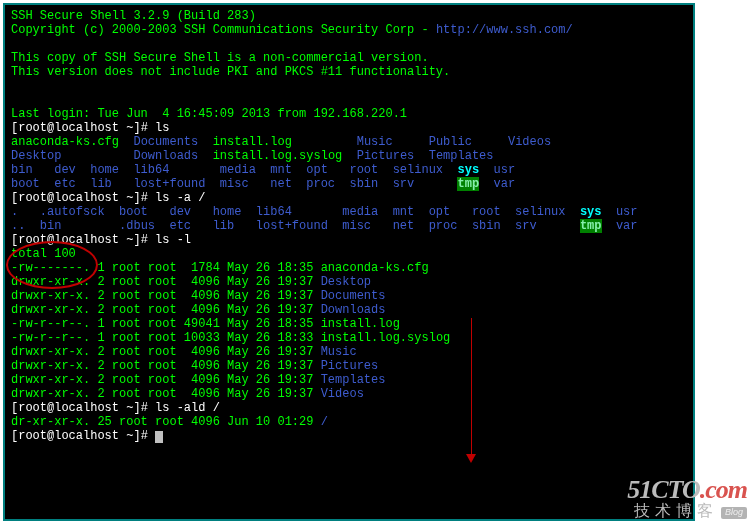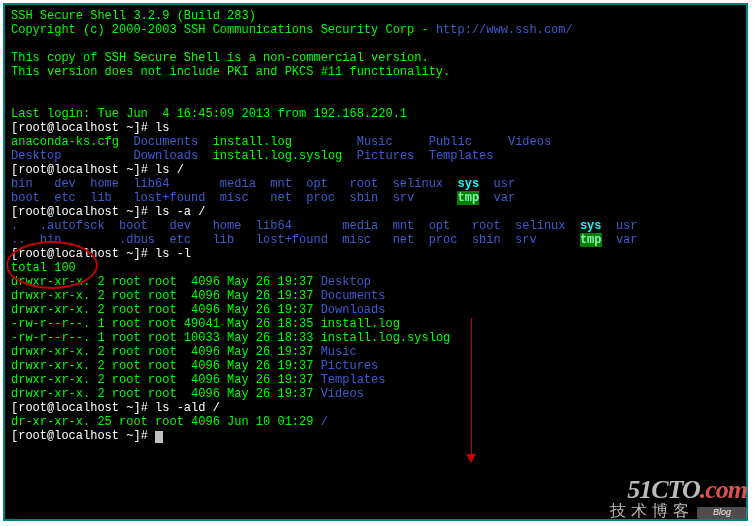--- a/index.html
+++ b/index.html
@@ -9,21 +9,21 @@
     font-family: "Courier New", monospace;
     font-size: 12px;
     width: 755px;
     height: 526px;
     position: relative;
   }
   .terminal {
     position: absolute;
     top: 3px;
     left: 3px;
-    width: 745px;
+    width: 692px;
     height: 518px;
     background: #000;
     border: 2px solid #008080;
     padding: 4px 6px;
     box-sizing: border-box;
     overflow: hidden;
     line-height: 14px;
   }
   .line { white-space: pre; color: #00ff00; }
   .blue { color: #3e5ccf; }
@@ -76,21 +76,21 @@
     color: #bbb;
     letter-spacing: -1px;
   }
   .watermark .dot { color: #d9534f; }
   .watermark .sub { font-size: 16px; letter-spacing: 5px; color:#bbb;}
   .watermark .tag {
     display: inline-block;
     background: rgba(128,128,128,0.6);
     color: #eee;
     font-size: 9px;
-    padding: 1px 16px;
+    padding: 1px 4px;
     border-radius: 2px;
     margin-left: 3px;
     font-style: italic;
     letter-spacing: 0;
     vertical-align: middle;
   }
 </style>
 </head>
 <body>
 
@@ -103,33 +103,33 @@
 <div class="line">This version does not include PKI and PKCS #11 functionality.</div>
 <div class="line">&nbsp;</div>
 <div class="line">&nbsp;</div>
 <div class="line">Last login: Tue Jun  4 16:45:09 2013 from 192.168.220.1</div>
 
 <div class="line"><span class="white">[</span><span class="white">root@localhost</span><span class="white"> </span><span class="white">~</span><span class="white">]#</span><span class="white"> </span><span class="white">ls</span></div>
 
 <div class="line"><span>anaconda-ks.cfg</span>  <span class="blue">Documents</span>  <span>install.log</span>         <span class="blue">Music</span>     <span class="blue">Public</span>     <span class="blue">Videos</span></div>
 <div class="line"><span class="blue">Desktop</span>          <span class="blue">Downloads</span>  <span>install.log.syslog</span>  <span class="blue">Pictures</span>  <span class="blue">Templates</span></div>
 
-<div class="line"><span class="white">[</span><span class="white">root@localhost</span><span class="white"> </span><span class="white">~</span><span class="white">]#</span><span class="white"> </span><span class="white">ls /</span></div>
 
 <div class="line"><span class="blue">bin   dev  home  lib64       media  mnt  opt   root  selinux  </span><span class="cyan-bold">sys</span><span class="blue">  usr</span></div>
 <div class="line"><span class="blue">boot  etc  lib   lost+found  misc   net  proc  sbin  srv      </span><span class="green-bg">tmp</span><span class="blue">  var</span></div>
 
 <div class="line"><span class="white">[</span><span class="white">root@localhost</span><span class="white"> </span><span class="white">~</span><span class="white">]#</span><span class="white"> </span><span class="white">ls -a /</span></div>
 
 <div class="line"><span class="blue">.   .autofsck  boot   dev   home  lib64       media  mnt  opt   root  selinux  </span><span class="cyan-bold">sys</span><span class="blue">  usr</span></div>
 <div class="line"><span class="blue">..</span><span class="blue">  bin        .dbus  etc   lib   lost+found  misc   net  proc  sbin  srv      </span><span class="green-bg">tmp</span><span class="blue">  var</span></div>
 
 <div class="line"><span class="white">[</span><span class="white">root@localhost</span><span class="white"> </span><span class="white">~</span><span class="white">]#</span><span class="white"> </span><span class="white">ls -l</span></div>
 <div class="line">total 100</div>
 <div id="ls-l-rows">
+      <div class="line">-rw-------. 1 root root  1784 May 26 18:35 <span>anaconda-ks.cfg</span></div>
       <div class="line">drwxr-xr-x. 2 root root  4096 May 26 19:37 <span class="blue">Desktop</span></div>
       <div class="line">drwxr-xr-x. 2 root root  4096 May 26 19:37 <span class="blue">Documents</span></div>
       <div class="line">drwxr-xr-x. 2 root root  4096 May 26 19:37 <span class="blue">Downloads</span></div>
       <div class="line">-rw-r--r--. 1 root root 49041 May 26 18:35 <span>install.log</span></div>
       <div class="line">-rw-r--r--. 1 root root 10033 May 26 18:33 <span>install.log.syslog</span></div>
       <div class="line">drwxr-xr-x. 2 root root  4096 May 26 19:37 <span class="blue">Music</span></div>
       <div class="line">drwxr-xr-x. 2 root root  4096 May 26 19:37 <span class="blue">Pictures</span></div>
       <div class="line">drwxr-xr-x. 2 root root  4096 May 26 19:37 <span class="blue">Templates</span></div>
       <div class="line">drwxr-xr-x. 2 root root  4096 May 26 19:37 <span class="blue">Videos</span></div>
     </div>

